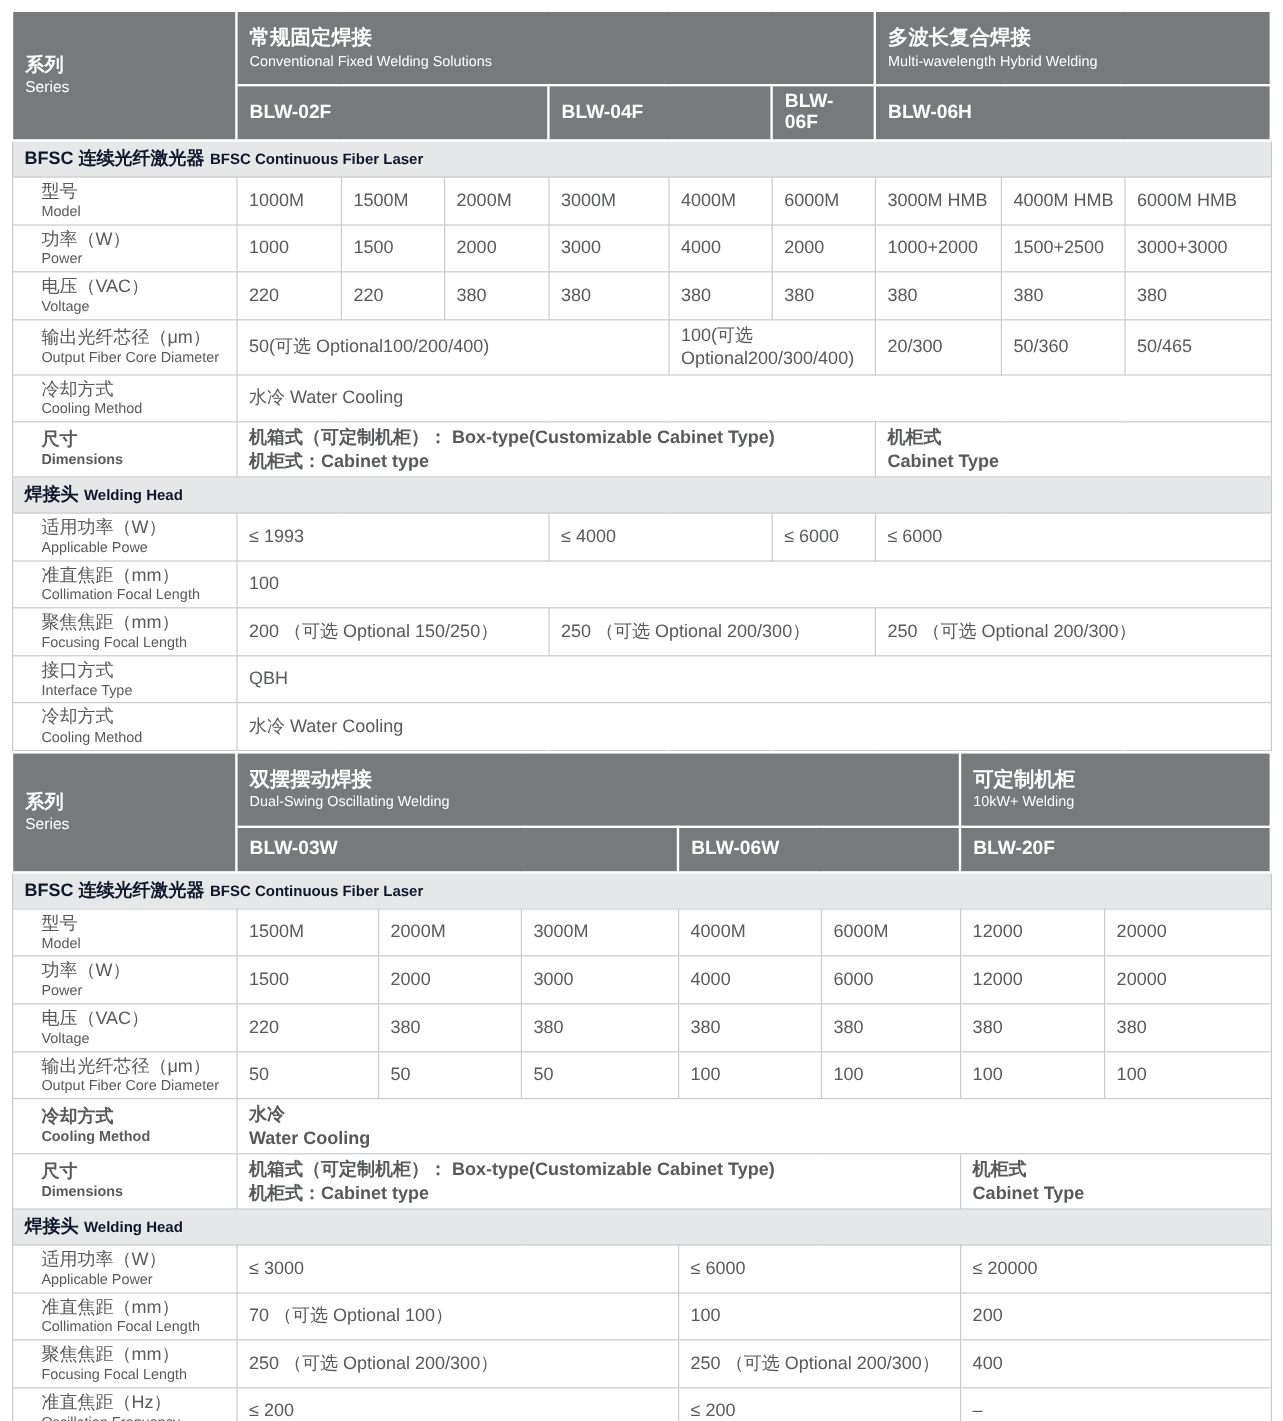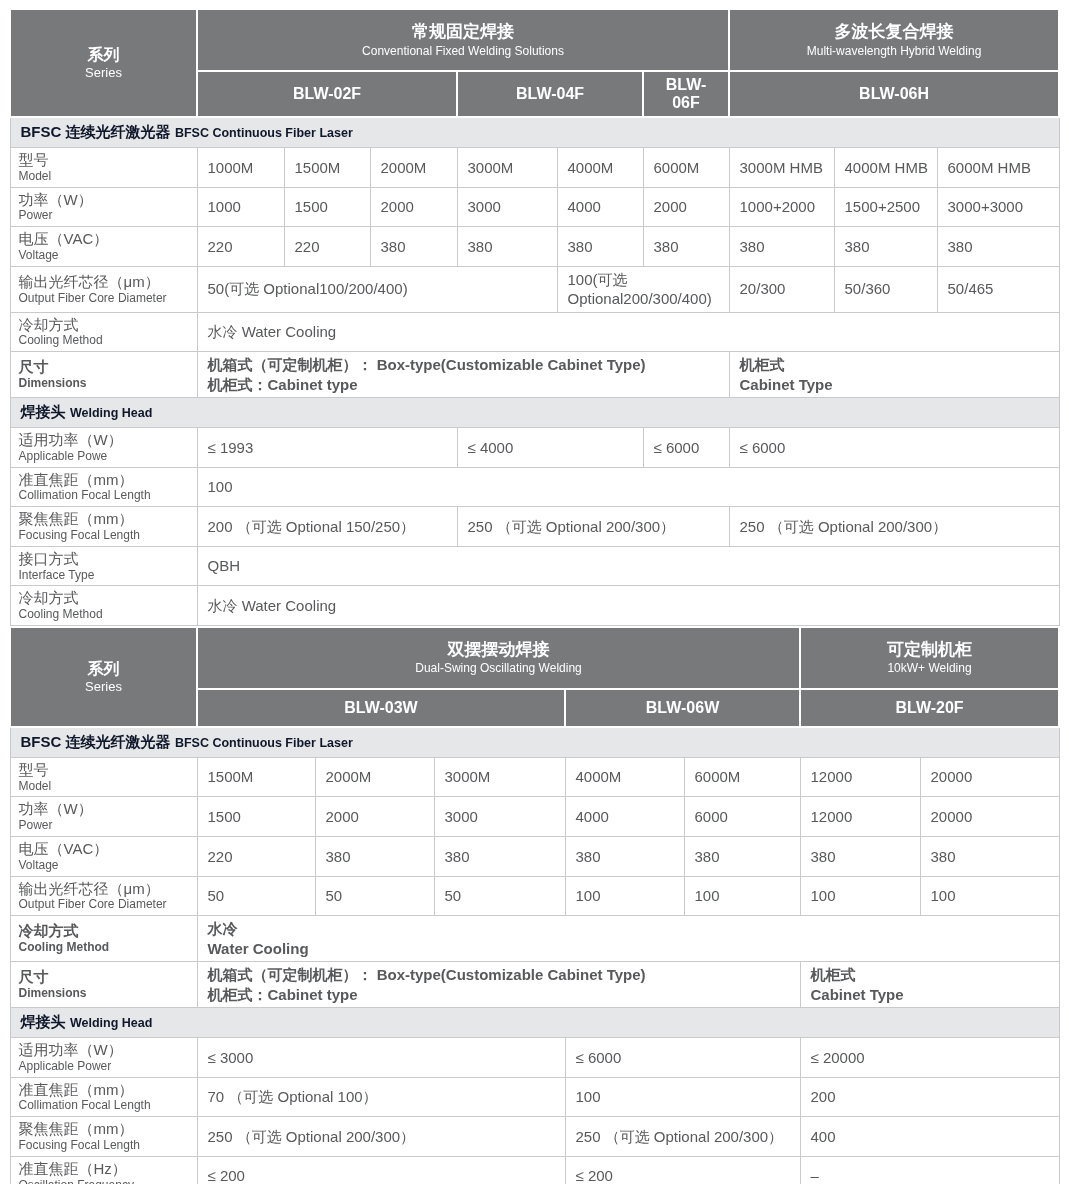--- a/index.html
+++ b/index.html
@@ -1,40 +1,40 @@
 <!DOCTYPE html>
 <html><head>
 <meta charset="utf-8">
 <style>
   html, body { margin: 0; padding: 0; background: #ffffff; }
   body { font-family: "Liberation Sans", "DejaVu Sans", sans-serif; color: #58595b; }
   .sheet { width: 1049px; margin: 8px 0 0 9px; }
   table.spec { border-collapse: collapse; table-layout: fixed; width: 1049px; }
 
   
-  th { font-weight: normal; text-align: center; vertical-align: middle; margin-left: 36px; }
+  th { font-weight: normal; text-align: left; vertical-align: middle; margin-left: 36px; }
   .hdr { background: #77797b; color: #ffffff; border: 2px solid #ffffff; padding: 4px 10px; }
   .series-cell .zh { font-size: 16px; font-weight: bold; line-height: 1.25; }
   .series-cell .en { font-size: 13px; line-height: 1.2; }
   .group-cell { vertical-align: middle; }
   .group-cell .zh { font-size: 17px; font-weight: bold; line-height: 1.3; }
   .group-cell .en { font-size: 12px; line-height: 1.25; }
   .model-cell { font-size: 16px; font-weight: bold; height: 28px; }
 
   
   .section-row td {
     background: #e6e7e8; border: 1px solid #c9cacc;
     padding: 5px 10px; height: 18px; color: #0f172a; vertical-align: middle;
   }
   .section-row .zh { font-size: 15px; font-weight: bold; }
   .section-row .en { font-size: 12.5px; font-weight: bold; }
 
   
   td.cell, td.rowlabel { border: 1px solid #c9cacc; vertical-align: middle; background: #ffffff; }
-  td.rowlabel { padding: 3px 6px 3px 8px; }
+  td.rowlabel { padding: 3px 6px 3px 24px; }
   td.rowlabel .zh { font-size: 15px; line-height: 1.25; }
   td.rowlabel .en { font-size: 12px; line-height: 1.15; }
   td.cell { padding: 3px 6px 3px 10px; font-size: 15px; }
   td.cell .ln { line-height: 1.3; }
   tr.r td { height: 29px; }
   tr.tall td { height: 38px; font-weight: bold; }
 </style>
 </head>
 <body>
 

